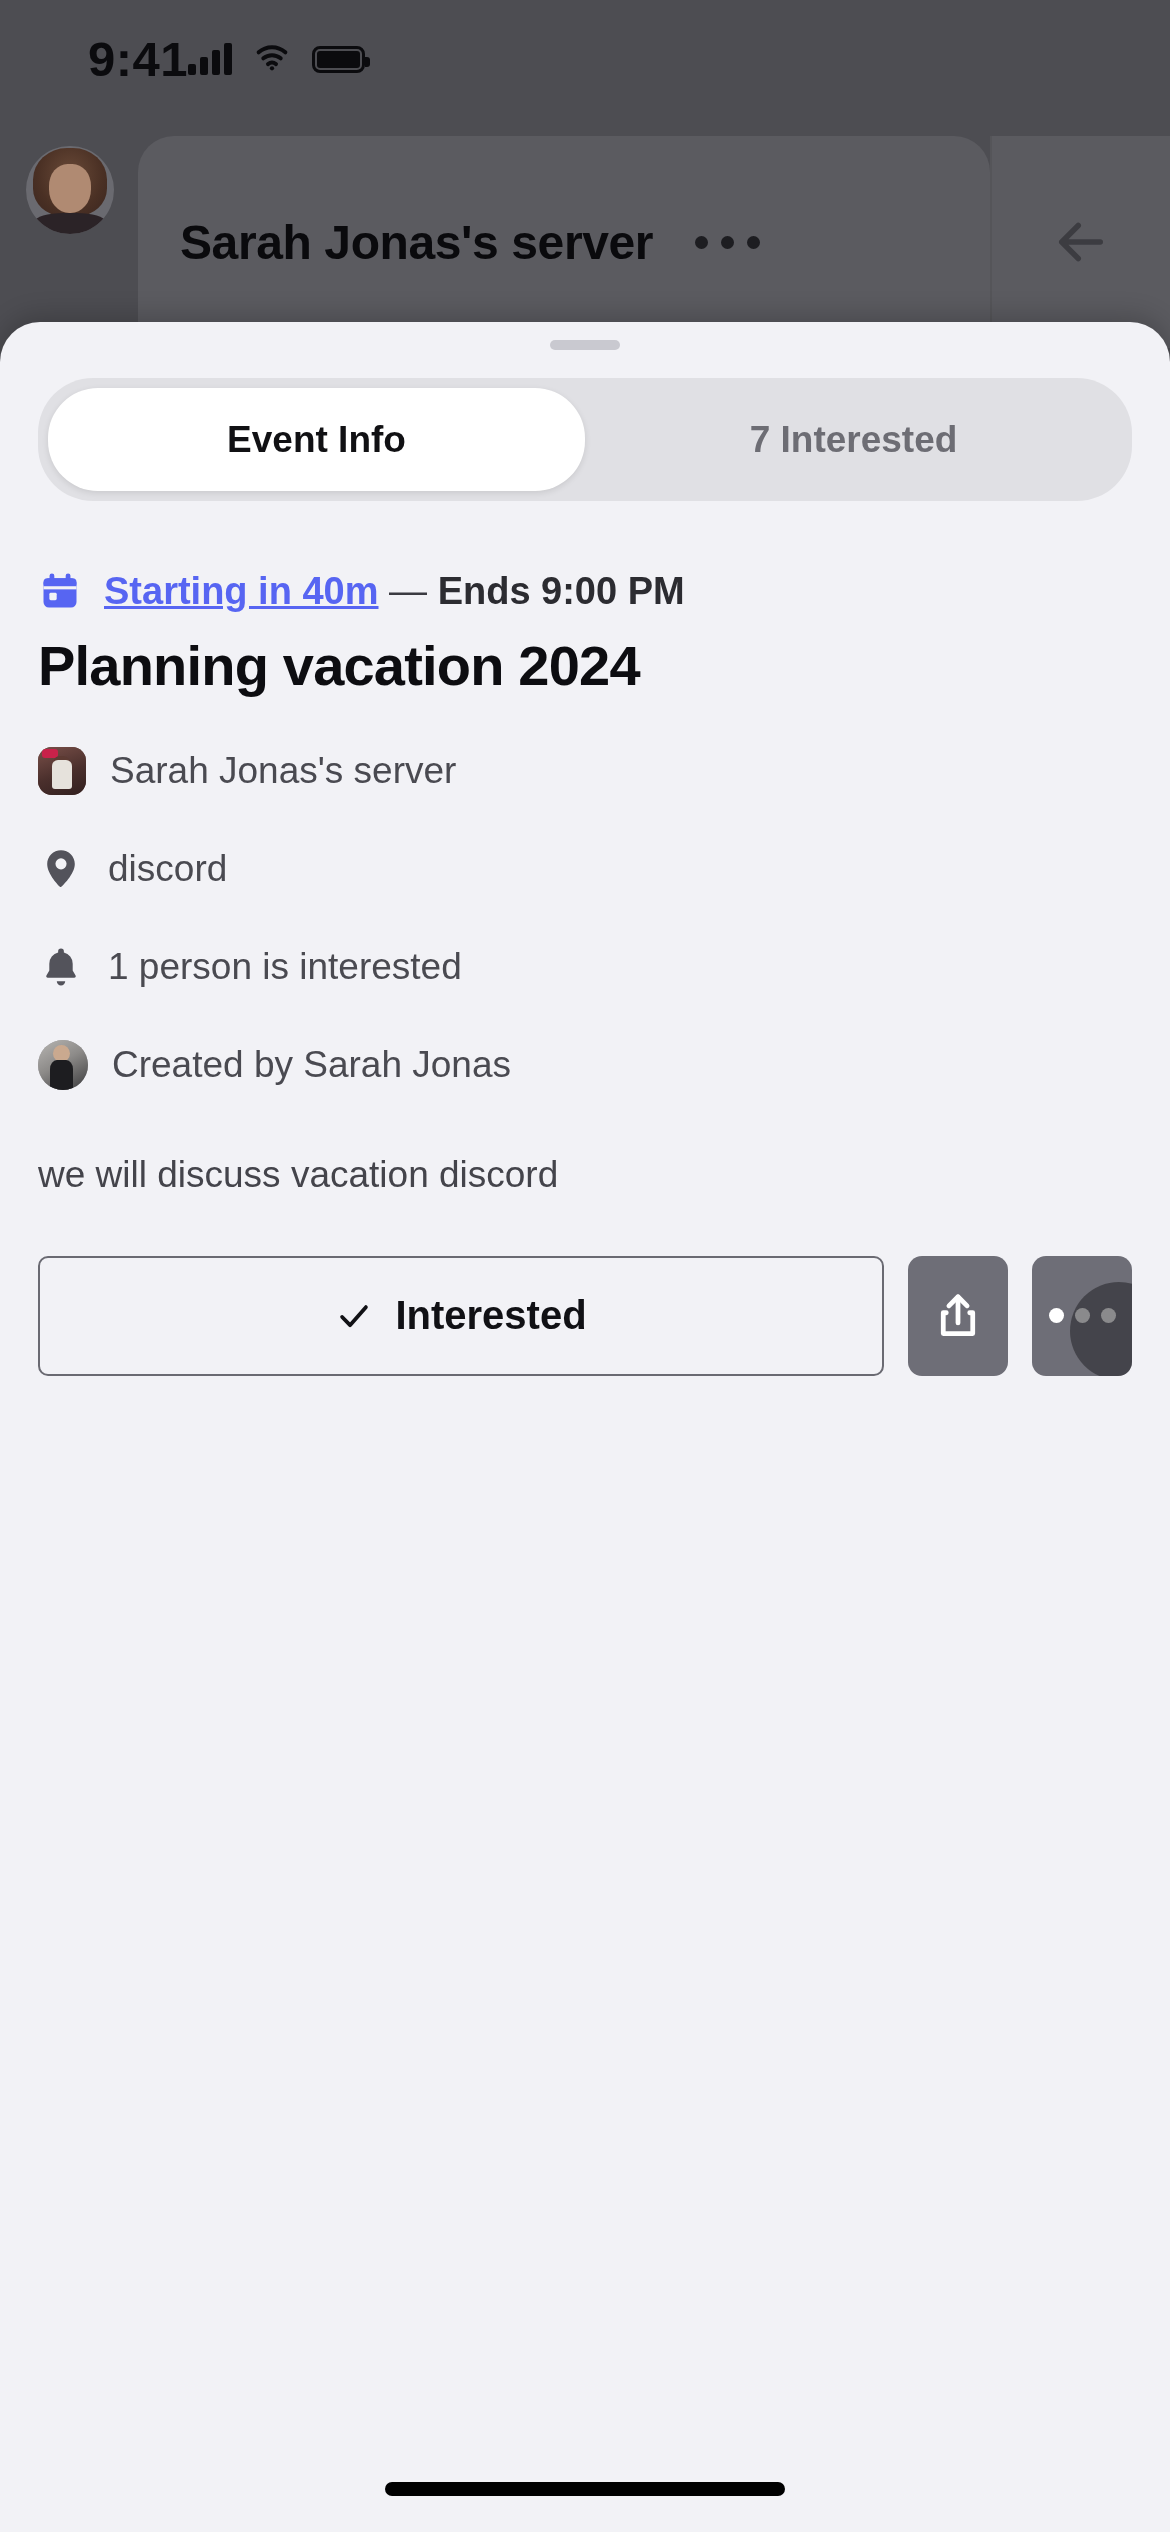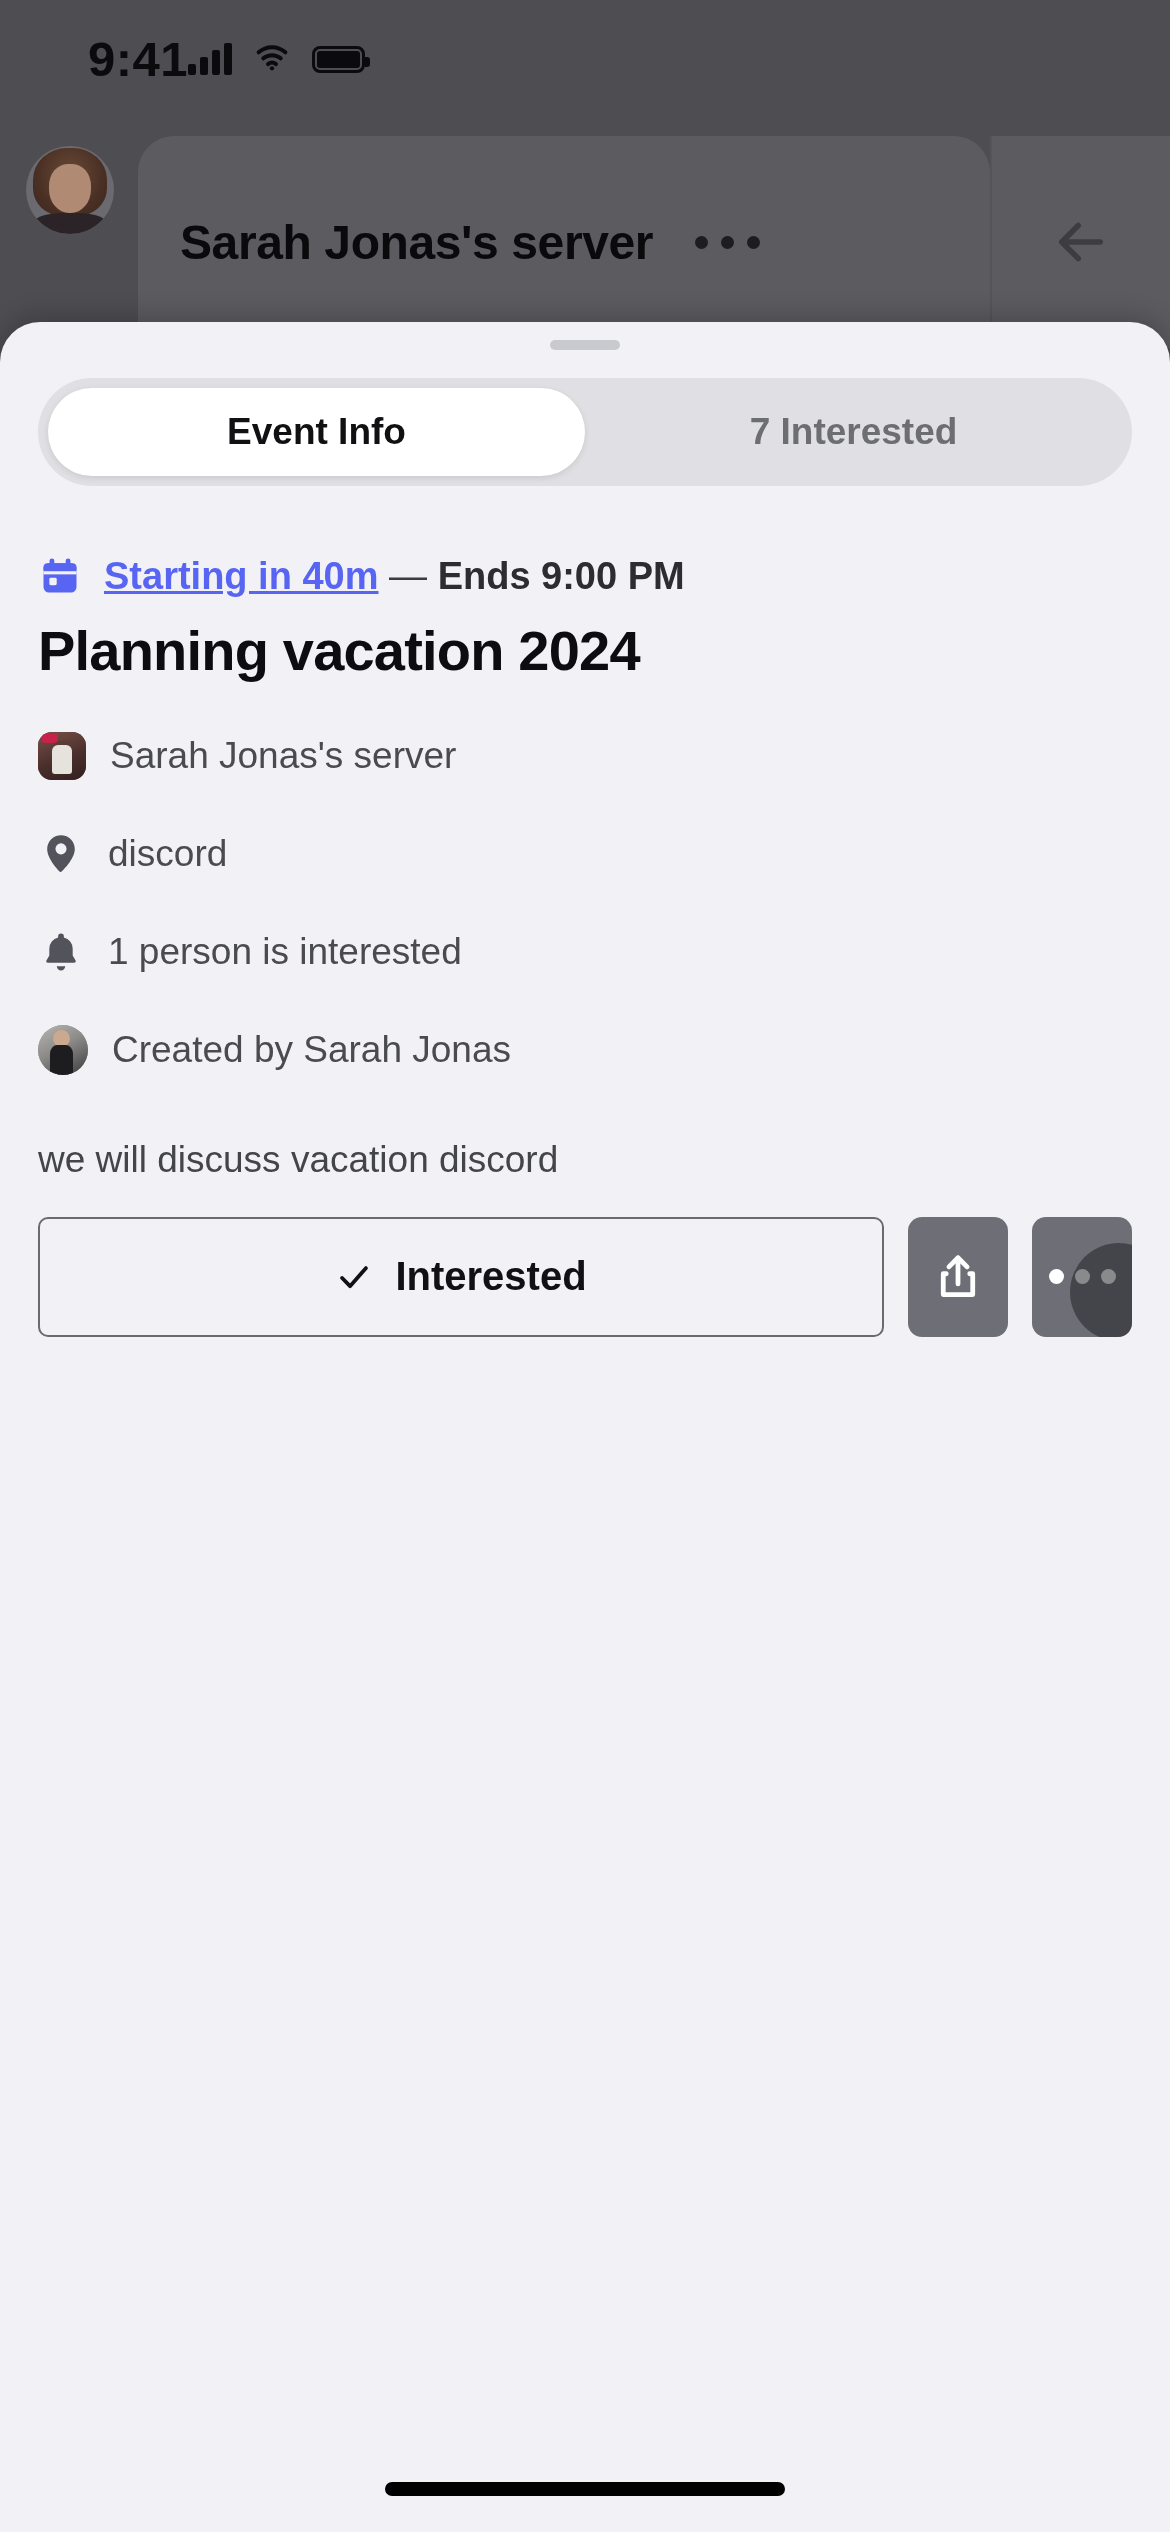--- a/index.html
+++ b/index.html
@@ -88,21 +88,21 @@
     border-radius:40px 40px 0 0;
     box-shadow:0 -6px 26px rgba(0,0,0,0.20);
   }
   .grab {
     width:70px; height:10px; border-radius:6px;
     background:#c9c9d0; margin:18px auto 0;
   }
 
   
   .segmented {
-    margin:28px 38px 0; height:108px;
+    margin:28px 38px 0; height:123px;
     background:#e0e0e4; border-radius:55px;
     display:flex; align-items:center; padding:10px;
   }
   .seg {
     flex:1; height:100%; border-radius:50px;
     display:flex; align-items:center; justify-content:center;
     font-size:37px; font-weight:600; color:#6d6d74;
   }
   .seg.active {
     background:#ffffff; color:#111114; font-weight:700;
@@ -155,21 +155,21 @@
   .user-av .u3{position:absolute;left:24%;top:40%;width:46%;height:60%;background:#1d1d20;border-radius:30% 30% 0 0;}
 
   .desc {
     margin:54px 38px 0; font-size:37px; color:#44444b;
     font-weight:400; line-height:1.35;
   }
 
   
   .actions {
     display:flex; align-items:center; gap:24px;
-    margin:32px 38px 0;
+    margin:56px 38px 0;
   }
   .btn-interested {
     flex:1; height:120px; border-radius:10px;
     border:2px solid #6a6a72; background:transparent;
     display:flex; align-items:center; justify-content:center; gap:22px;
     font-size:40px; font-weight:600; color:#111115;
   }
   .check-ic { width:38px; height:38px; }
   .btn-icon {
     width:100px; height:120px; border-radius:14px;

